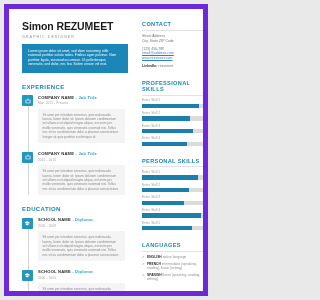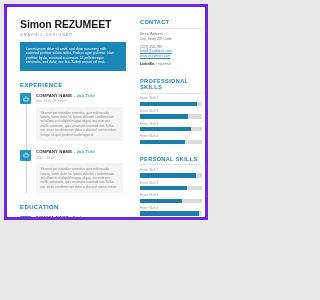--- a/index.html
+++ b/index.html
@@ -4,23 +4,23 @@
 <style>
   html,body{margin:0;padding:0;}
   body{
     width:212px;height:300px;overflow:hidden;
     background:#e9e9e9;
     font-family:"Liberation Sans","DejaVu Sans",sans-serif;
     -webkit-font-smoothing:antialiased;
   }
   .page{
     position:absolute;left:4px;top:4px;
-    width:204px;height:216px;
+    width:204px;height:292px;
     background:#ffffff;
-    border:3px solid #6d28d9;
+    border:5px solid #6d28d9;
     box-sizing:border-box;
     overflow:hidden;
   }
   .inner{position:absolute;left:0;top:0;width:204px;height:292px;}
 
   
   .left{position:absolute;left:13px;top:12px;width:106px;}
   .name{
     font-size:10.5px;font-weight:bold;color:#1b1b1b;
     letter-spacing:-0.1px;line-height:11px;margin:0;

